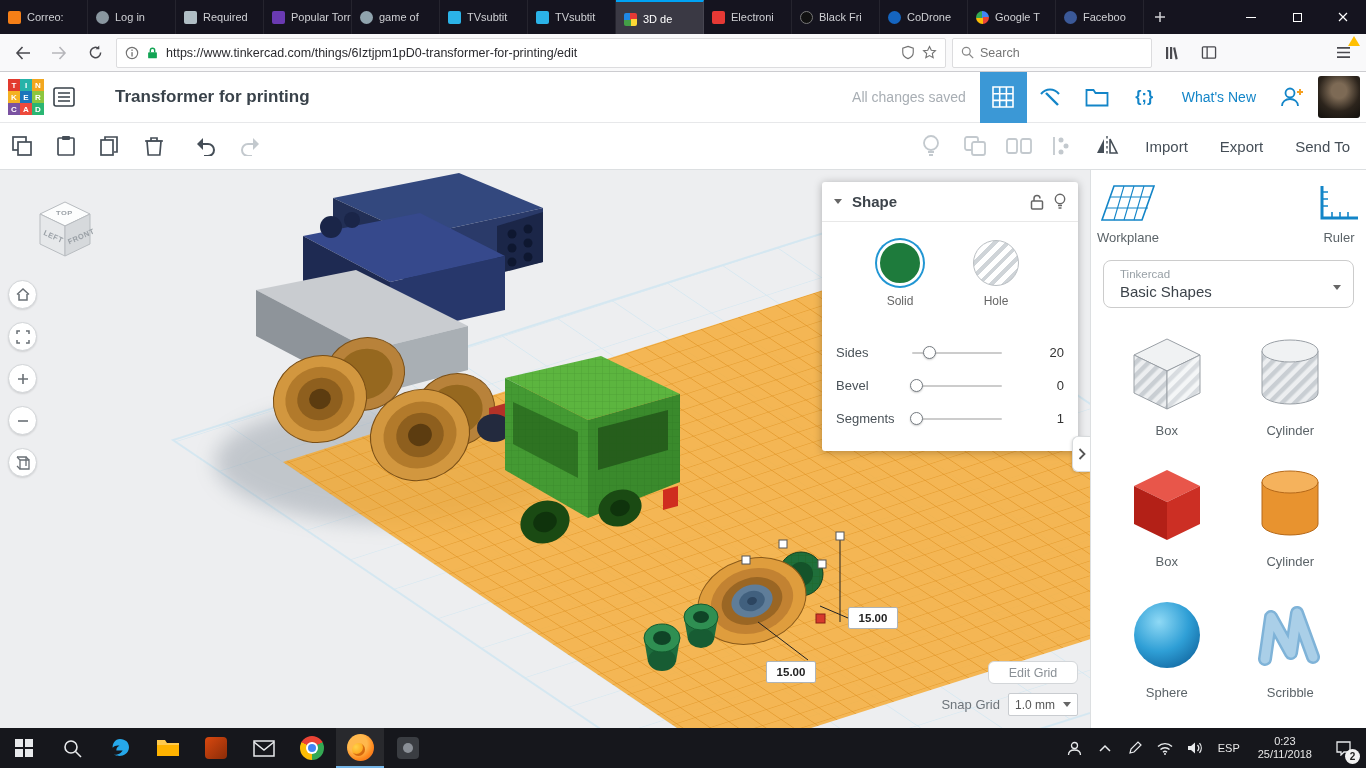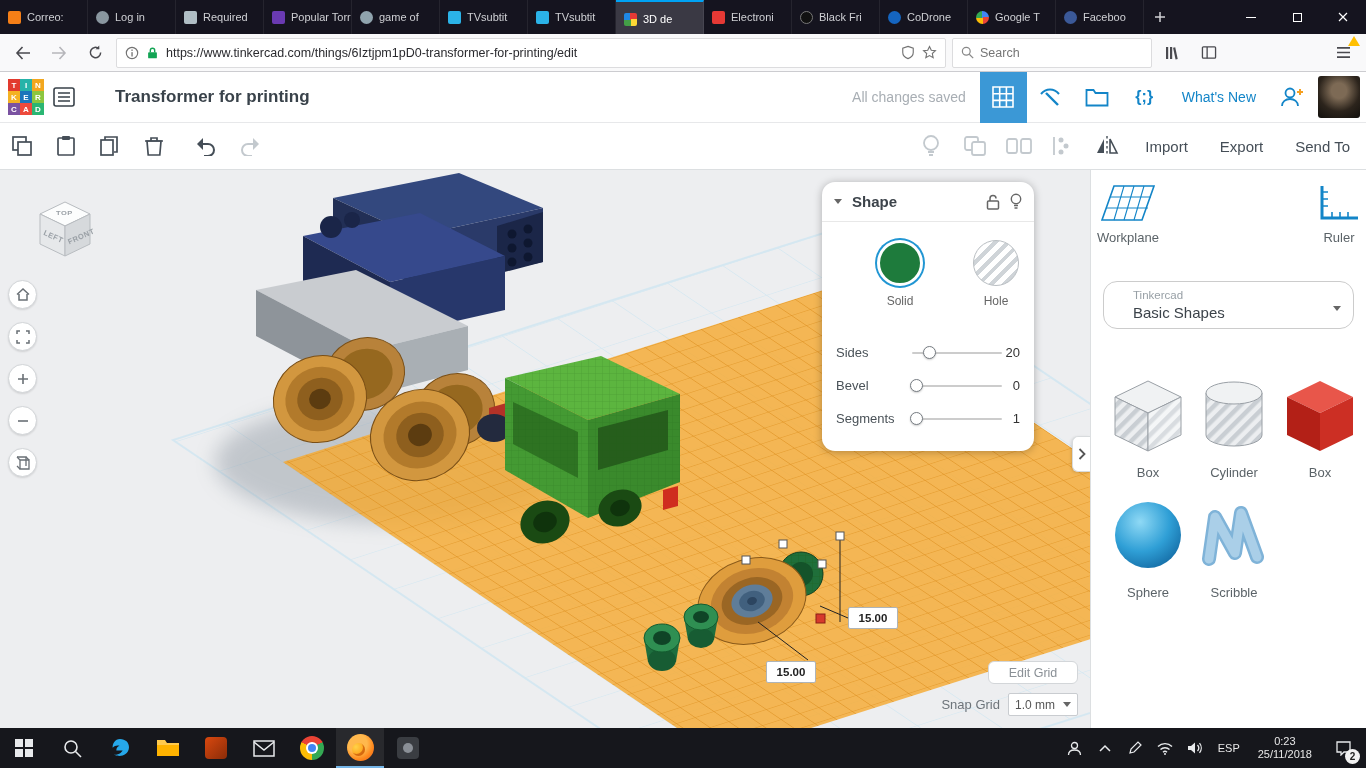--- a/index.html
+++ b/index.html
@@ -52,41 +52,41 @@
   .navcol{position:absolute;left:8px;z-index:6}
   .circbtn{width:29px;height:29px;border-radius:50%;background:#fff;border:1px solid #d2d5d8;box-shadow:0 1px 2px rgba(0,0,0,.12);display:flex;align-items:center;justify-content:center;margin-bottom:13px}
   .editgrid{position:absolute;right:12px;bottom:44px;width:90px;height:23px;background:#fff;border:1px solid #d3d6d9;border-radius:6px;color:#8a9096;font-size:12.5px;display:flex;align-items:center;justify-content:center;z-index:5}
   .snapwrap{position:absolute;right:12px;bottom:12px;display:flex;align-items:center;gap:8px;z-index:5}
   .snaplabel{color:#6d747a;font-size:13px}
   .snapdd{width:70px;height:23px;background:#fff;border:1px solid #c9ccd0;border-radius:2px;display:flex;align-items:center;justify-content:space-between;padding:0 6px;font-size:12px;color:#555}
   .caret{width:0;height:0;border-left:4px solid transparent;border-right:4px solid transparent;border-top:5px solid #666}
   .paneltoggle{position:absolute;left:1072px;top:266px;width:18px;height:36px;background:#fff;border:1px solid #d8dbdd;border-right:none;border-radius:6px 0 0 6px;display:flex;align-items:center;justify-content:center;z-index:7;box-shadow:-1px 1px 3px rgba(0,0,0,.12)}
 
   
-  .inspector{position:absolute;left:822px;top:12px;width:212px;background:#fff;border-radius:13px;box-shadow:0 1px 8px rgba(0,0,0,.28);z-index:6}
+  .inspector{position:absolute;left:822px;top:12px;width:256px;background:#fff;border-radius:3px;box-shadow:0 1px 8px rgba(0,0,0,.28);z-index:6}
   .insphead{height:40px;border-bottom:1px solid #e8e8e8;display:flex;align-items:center;padding:0 12px;gap:10px}
   .insptitle{font-size:15px;font-weight:bold;color:#3c434a;flex:1}
   .circ{width:46px;height:46px;border-radius:50%}
   .circ.solid{background:#1e7b3c;border:3px solid #fff;box-shadow:0 0 0 2px #2196d3}
   .circ.hole{background:repeating-linear-gradient(135deg,#fff 0 5px,#cfd4d8 5px 9px);border:1px solid #b9bec2}
   .circlabel{font-size:12px;color:#666;text-align:center;margin-top:8px}
   .sliderrow{display:flex;align-items:center;padding:9px 14px}
   .sliderrow .lab{width:76px;font-size:13px;color:#4a5258}
   .track{position:relative;width:90px;height:2px;background:#ccc;border-radius:1px}
   .knob{position:absolute;top:-5.5px;width:13px;height:13px;border-radius:50%;background:#fff;border:1.5px solid #767c82;box-shadow:0 1px 2px rgba(0,0,0,.2)}
   .sliderrow .val{flex:1;text-align:right;font-size:13px;color:#333}
 
   
   .sidebarR{position:absolute;left:1090px;top:170px;width:276px;height:558px;background:#fff;border-left:1px solid #dcdfe1;overflow:hidden}
   .sbtop{display:flex;justify-content:space-between;padding:14px 6px 8px}
   .sbtool{display:flex;flex-direction:column;align-items:center;gap:8px;color:#5b6368;font-size:13px}
-  .sbdd{margin:28px 12px;border:1px solid #ccc;border-radius:14px;padding:7px 29px;position:relative}
+  .sbdd{margin:7px 12px;border:1px solid #ccc;border-radius:8px;padding:7px 16px;position:relative}
   .sbdd .small{font-size:11.5px;color:#98a0a6}
   .sbdd .big{font-size:15px;color:#3c434a;margin-top:3px}
-  .shapegrid{display:grid;grid-template-columns:1fr 1fr 1fr 1fr;row-gap:15px;padding:18px 14px;justify-items:center}
+  .shapegrid{display:grid;grid-template-columns:1fr 1fr;row-gap:26px;padding:18px 14px;justify-items:center}
   .shapecell{display:flex;flex-direction:column;align-items:center;gap:10px}
   .shapecell .lbl{font-size:13px;color:#5b6368}
 
   
   .taskbar{position:absolute;left:0;top:728px;width:1366px;height:40px;background:#16171c;display:flex;align-items:stretch;z-index:20}
   .tbicon{width:48px;display:flex;align-items:center;justify-content:center;flex:none;position:relative}
   .tbicon.active{background:rgba(255,255,255,.08);border-bottom:2px solid #75b6e8}
   .tray{margin-left:auto;display:flex;align-items:center;gap:4px;padding-right:4px}
   .trayicon{width:26px;height:40px;display:flex;align-items:center;justify-content:center}
   .lang{color:#e8e8e8;font-size:11px;padding:0 6px}

